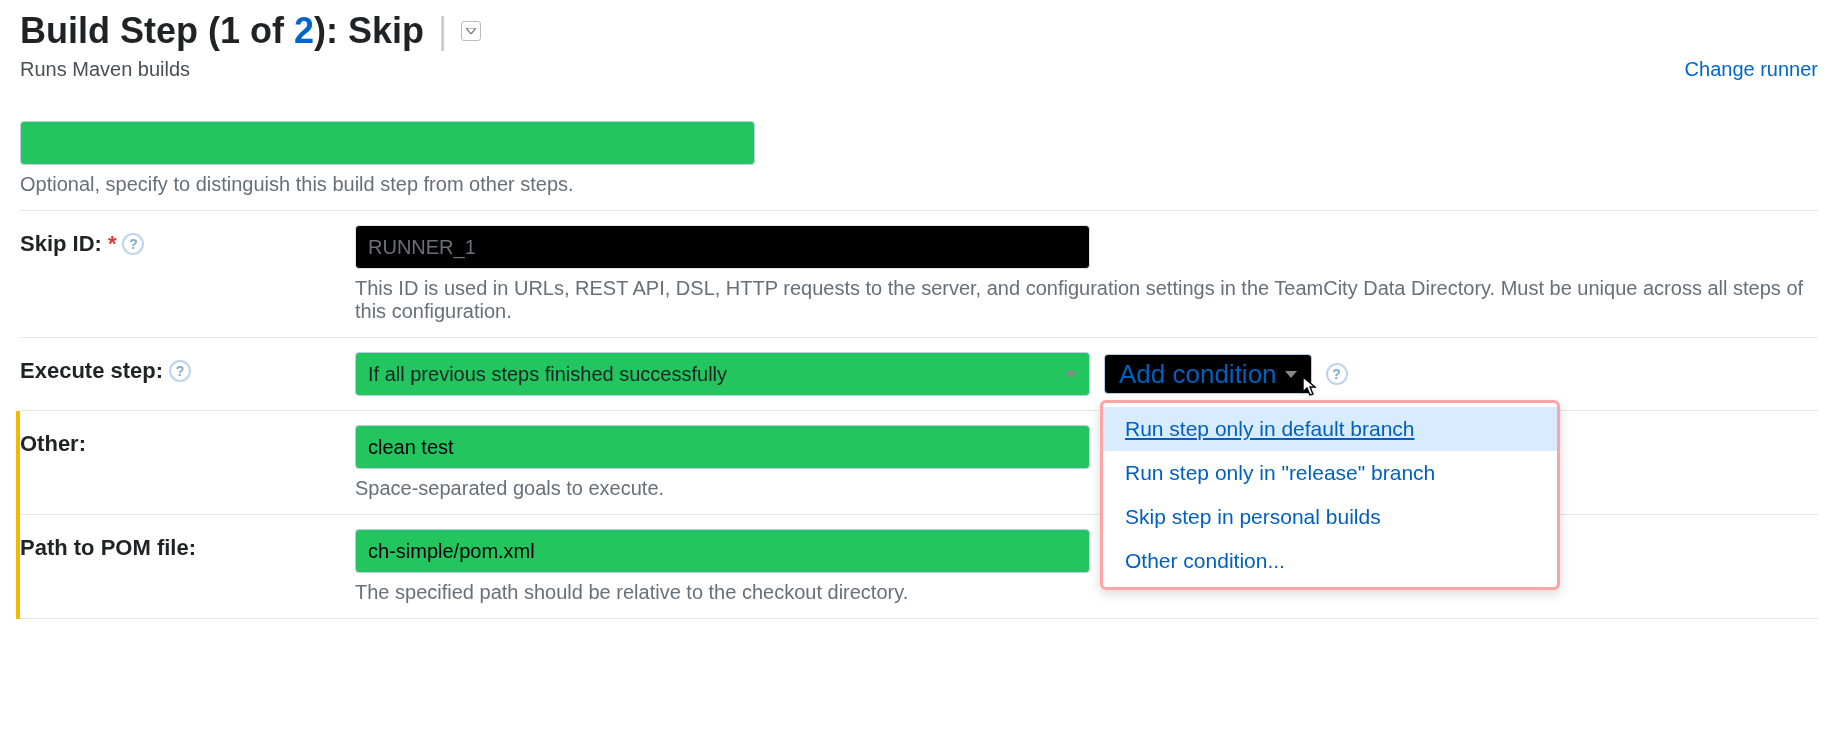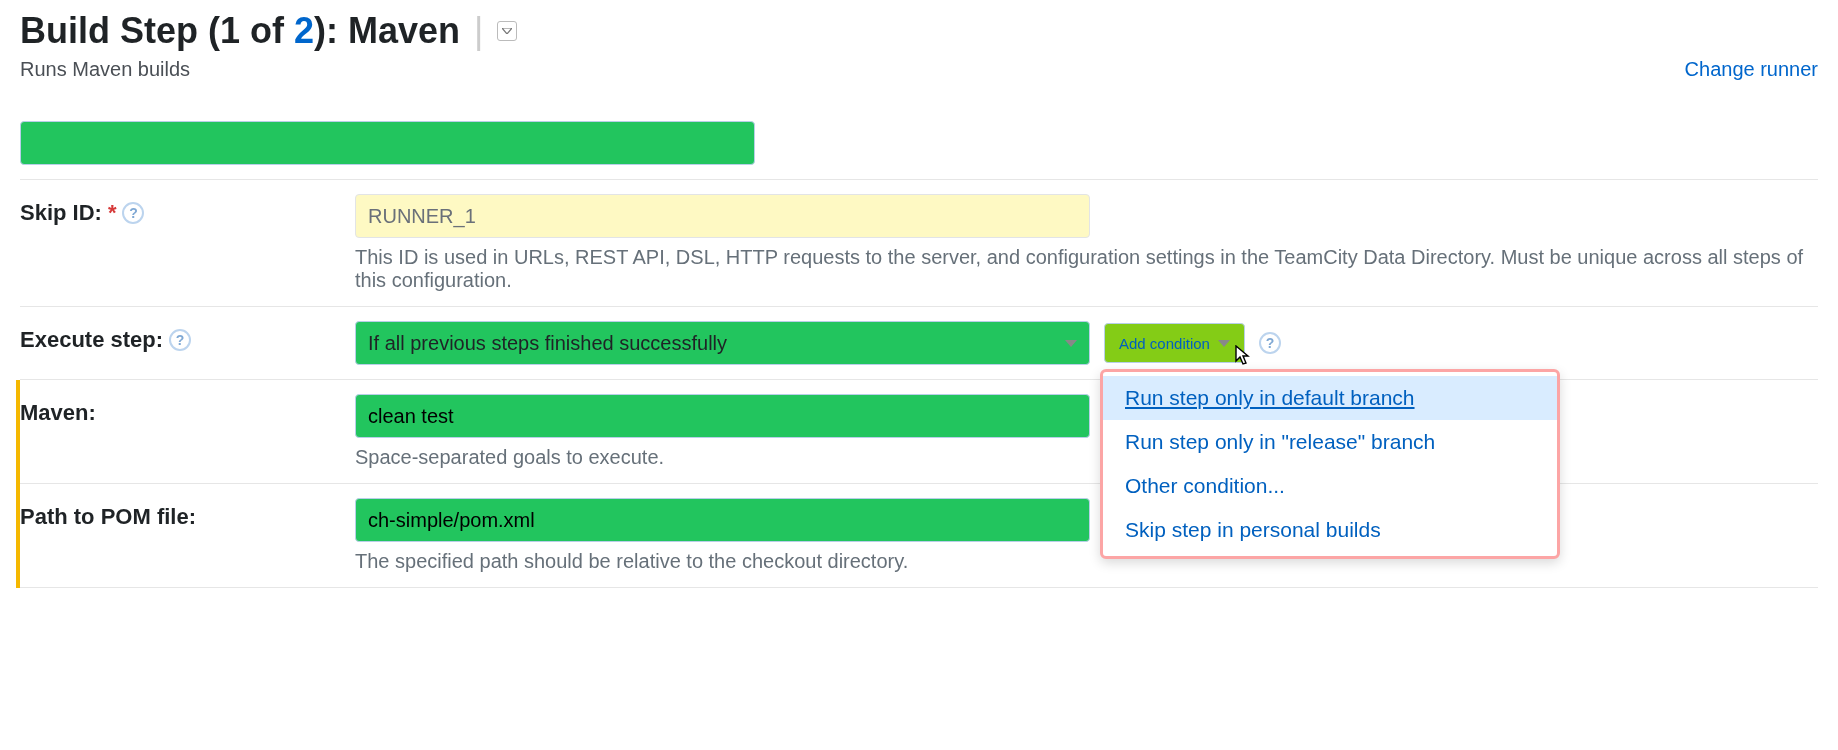--- a/index.html
+++ b/index.html
@@ -87,21 +87,21 @@
   input[type="text"], .select-like {
     width: 735px;
     height: 44px;
     font-size: 20px;
     padding: 4px 12px;
     border: 1px solid #b8cfe8;
     border-radius: 4px;
     background: #22c55e;
   }
   input[readonly] {
-    background: #fef9c3;
+    background: #000000;
     border-color: #e2e4e6;
     color: #6a7079;
   }
   .select-like {
     display: flex;
     align-items: center;
     justify-content: space-between;
     cursor: pointer;
   }
   .tri {
@@ -111,23 +111,23 @@
     border-top: 7px solid #888;
   }
   .add-condition-btn {
     display: inline-flex;
     align-items: center;
     gap: 8px;
     height: 40px;
     padding: 0 14px;
     border: 1px solid #b8cfe8;
     border-radius: 4px;
-    background: #84cc16;
+    background: #000000;
     color: #0060bf;
-    font-size: 15px;
+    font-size: 26px;
     cursor: pointer;
     position: relative;
   }
   .hint {
     font-size: 20px;
     color: #667079;
   }
   .highlight-rows {
     border-left: 4px solid #f5b800;
     margin-left: -4px;
@@ -161,40 +161,41 @@
     font-size: 18px;
     color: #000;
     pointer-events: none;
   }
 </style>
 </head>
 <body>
 
 <h1>
   <span>
-    <span>Build Step (1 of </span><span class="two">2</span><span>): Maven</span>
+    <span>Build Step (1 of </span><span class="two">2</span><span>): Skip</span>
   </span>
   <span class="divider">|</span>
   <span class="dropdown-marker-box">
     <svg width="10" height="6" viewBox="0 0 10 6">
         <path d="M0 0 L5 6 L10 0 Z" fill="none" stroke="#777" stroke-width="1.2"></path>
       </svg>
   </span>
 </h1>
 
 <div class="subtitle-row">
   <span>Runs Maven builds</span>
   <span class="change-runner">Change runner</span>
 </div>
 
 <div class="form-row">
   <div class="field-col">
     <div class="field-wrap">
       <input type="text" value="" style="">
     </div>
+    <div class="hint">Optional, specify to distinguish this build step from other steps.</div>
   </div>
 </div>
 
 <div class="form-row">
   <div class="label-col">
     <span>Skip ID:</span>
     <span class="req">*</span>
     <span class="help-icon">?</span>
   </div>
   <div class="field-col">
@@ -223,31 +224,31 @@
           <svg width="18" height="22" viewBox="0 0 18 22">
               <path d="M4 1 L4 16 L8 12 L11 19 L14 18 L11 11 L16 11 Z" fill="#fff" stroke="#000" stroke-width="1.4"></path>
             </svg>
         </span>
       </div>
       <span class="help-icon">?</span>
 
       <div class="dropdown-popup">
         <div class="item selected">Run step only in default branch</div>
         <div class="item">Run step only in "release" branch</div>
+        <div class="item">Skip step in personal builds</div>
         <div class="item">Other condition...</div>
-        <div class="item">Skip step in personal builds</div>
       </div>
     </div>
   </div>
 </div>
 
 <div class="highlight-rows">
 
 <div class="form-row">
-  <div class="label-col">Maven:</div>
+  <div class="label-col">Other:</div>
   <div class="field-col">
     <div class="field-wrap">
       <input type="text" value="clean test" style="">
     </div>
     <div class="hint">Space-separated goals to execute.</div>
   </div>
 </div>
 
 <div class="form-row">
   <div class="label-col">Path to POM file:</div>

